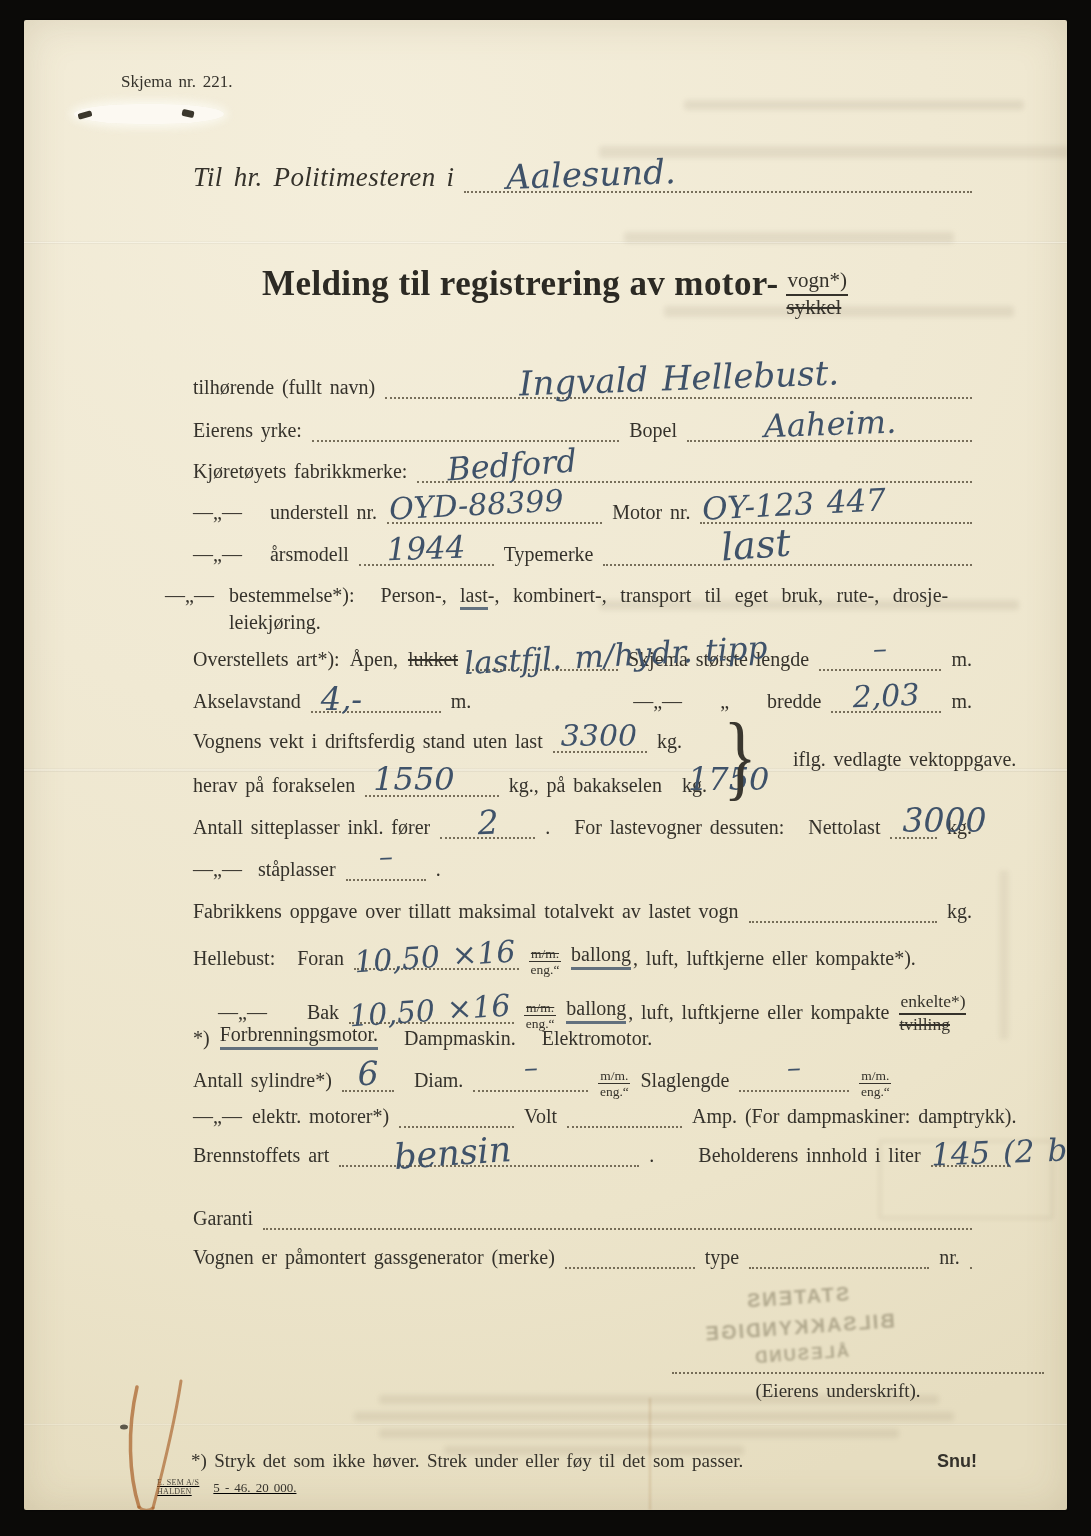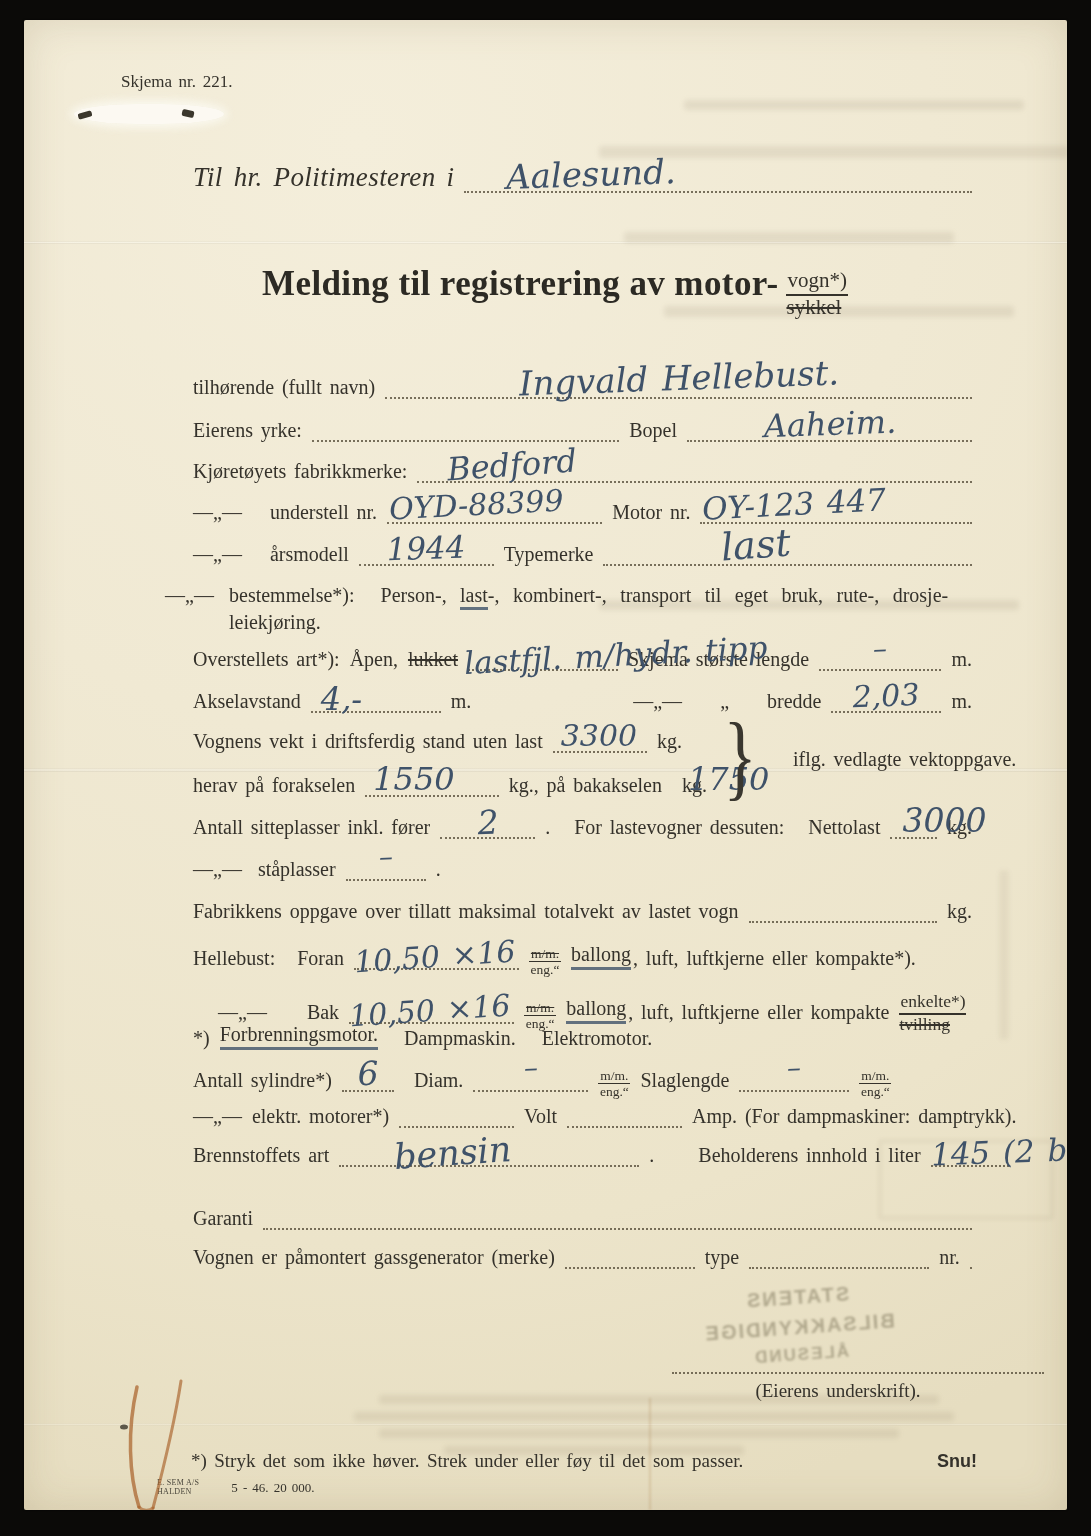--- a/index.html
+++ b/index.html
@@ -343,21 +343,21 @@
   <div class="sig-line" style="left:648px;top:1352px;width:372px;"></div>
   <div class="row print" style="left:660px;top:1360px;width:240px;justify-content:center;font-size:19px;">
     <span>(Eierens underskrift).</span>
   </div>
 
   <div class="row print" style="left:133px;top:1430px;right:90px;justify-content:space-between;font-size:19px;">
     <span>*) Stryk det som ikke høver.  Strek under eller føy til det som passer.</span>
     <span style="font-weight:700;font-family:'Liberation Sans',sans-serif;font-size:18px;">Snu!</span>
   </div>
 
-  <div style="position:absolute;left:133px;top:1458px;display:flex;align-items:flex-end;gap:32px;">
+  <div style="position:absolute;left:133px;top:1458px;display:flex;align-items:flex-end;gap:14px;text-decoration:underline;">
     <span class="tinyprint">
       <span style="display:block;">E. SEM A/S</span>
       <span style="display:block;">HALDEN</span>
     </span>
     <span class="print" style="font-size:13px;">5 - 46.   20 000.</span>
   </div>
 
   <svg style="position:absolute;left:95px;top:1355px;" width="100" height="135" viewBox="0 0 100 135">
     <path d="M18,12 C8,55 10,100 20,132" fill="none" stroke="#a85f28" stroke-width="3.5" stroke-linecap="round" opacity="0.7"></path>
     <path d="M62,6 C56,45 44,95 34,133" fill="none" stroke="#a85f28" stroke-width="3" stroke-linecap="round" opacity="0.65"></path>

